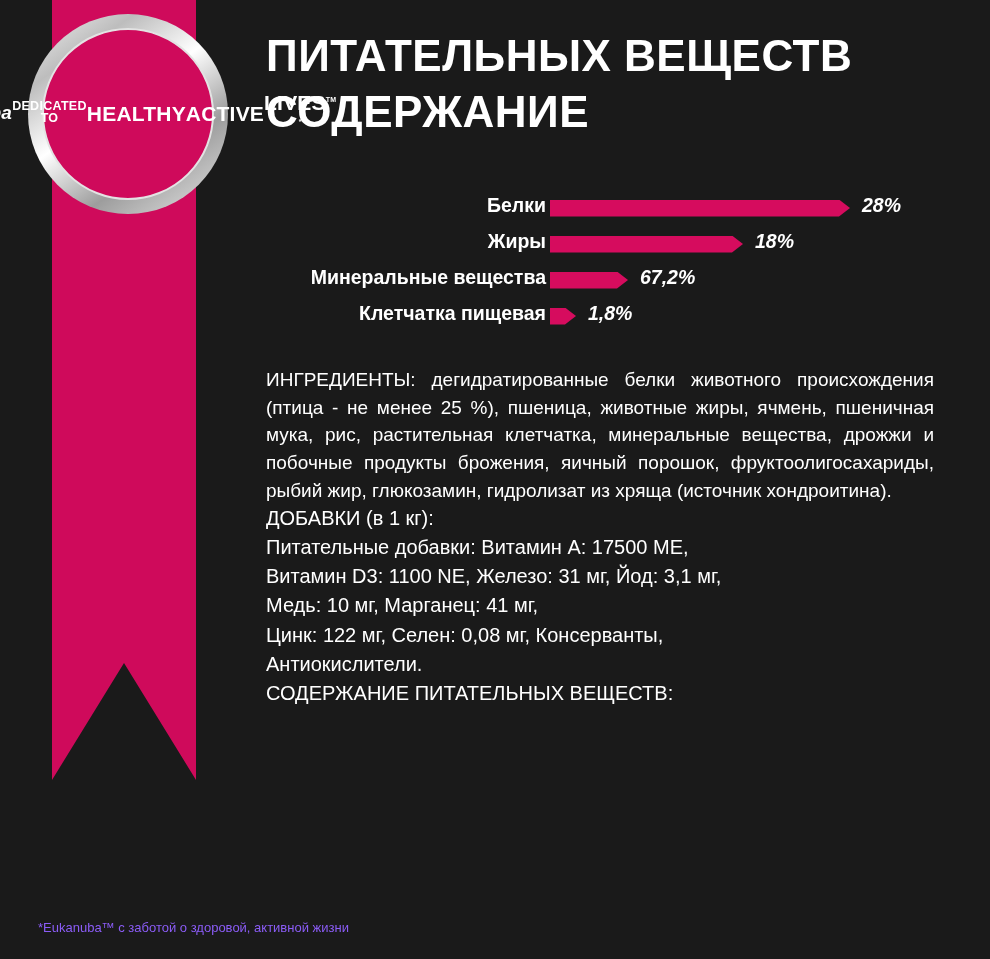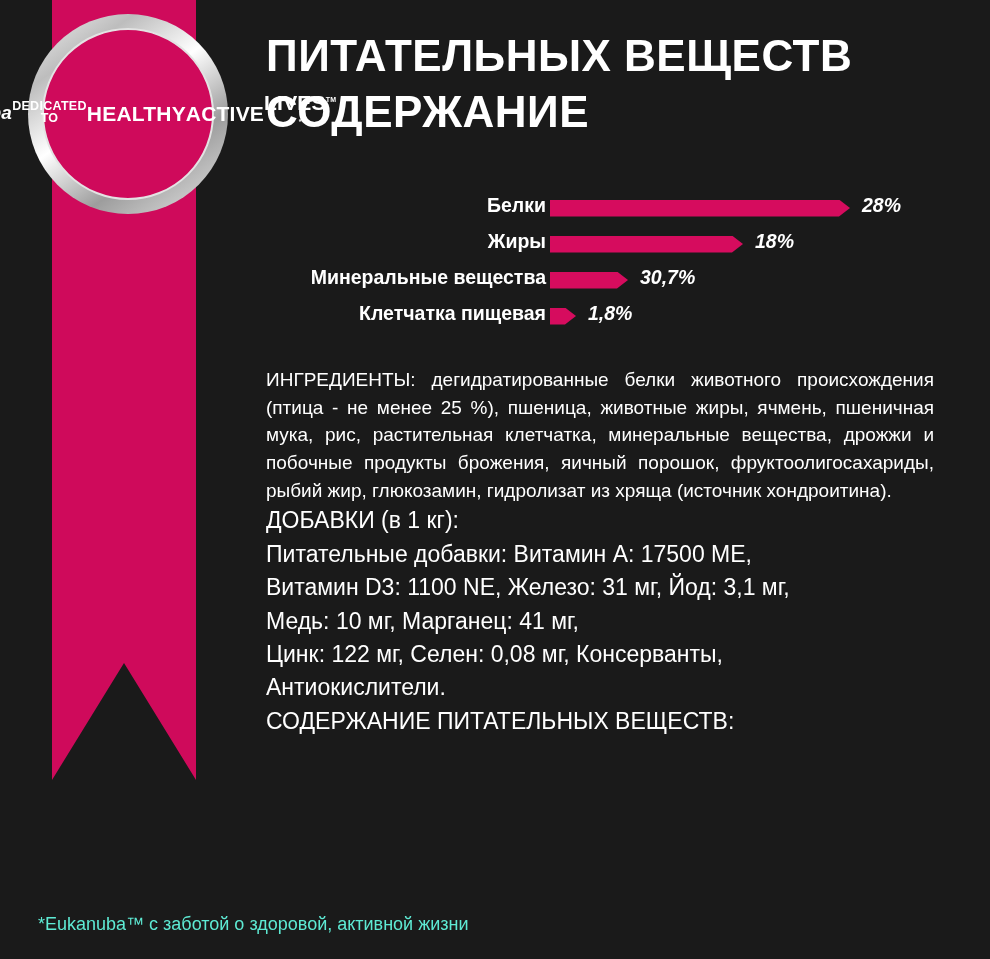--- a/index.html
+++ b/index.html
@@ -153,33 +153,33 @@
     width: 668px;
     z-index: 4;
   }
   .para-justified {
     font-size: 19px;
     line-height: 1.455;
     text-align: justify;
     margin: 0 0 0 0;
   }
   .para {
-    font-size: 23px;
+    font-size: 20px;
     line-height: 1.455;
     margin: 0;
     white-space: pre-line;
   }
 
   
   .footnote {
     position: absolute;
     left: 38px;
     bottom: 24px;
-    font-size: 18px;
-    color: #5eead4;
+    font-size: 13px;
+    color: #8b5cf6;
     z-index: 4;
     text-align: right;
   }
 </style>
 </head>
 <body>
 
 <div class="ribbon"></div>
 
 <div class="seal-wrap">
@@ -213,21 +213,21 @@
     <div class="bar-label">Жиры</div>
     <div class="bar-track">
       <div class="bar-fill" style="width:193px"></div>
       <div class="bar-value">18%</div>
     </div>
   </div>
   <div class="bar-row">
     <div class="bar-label">Минеральные вещества</div>
     <div class="bar-track">
       <div class="bar-fill" style="width:78px"></div>
-      <div class="bar-value">30,7%</div>
+      <div class="bar-value">67,2%</div>
     </div>
   </div>
   <div class="bar-row">
     <div class="bar-label">Клетчатка пищевая</div>
     <div class="bar-track">
       <div class="bar-fill" style="width:26px"></div>
       <div class="bar-value">1,8%</div>
     </div>
   </div>
 </div>

